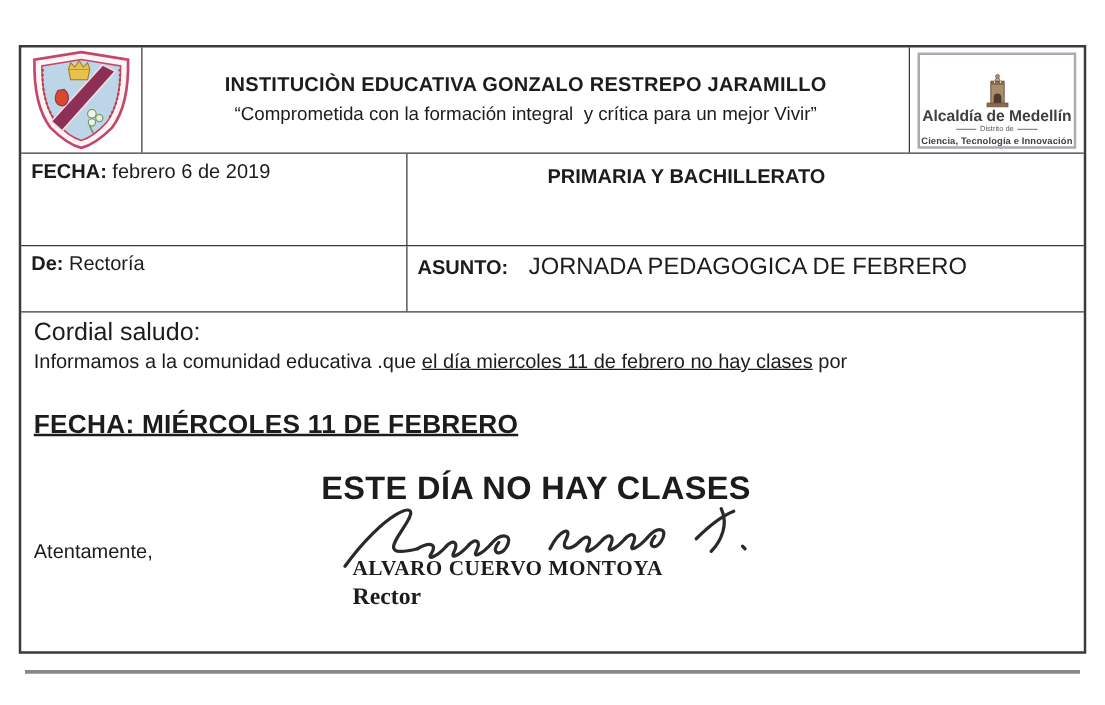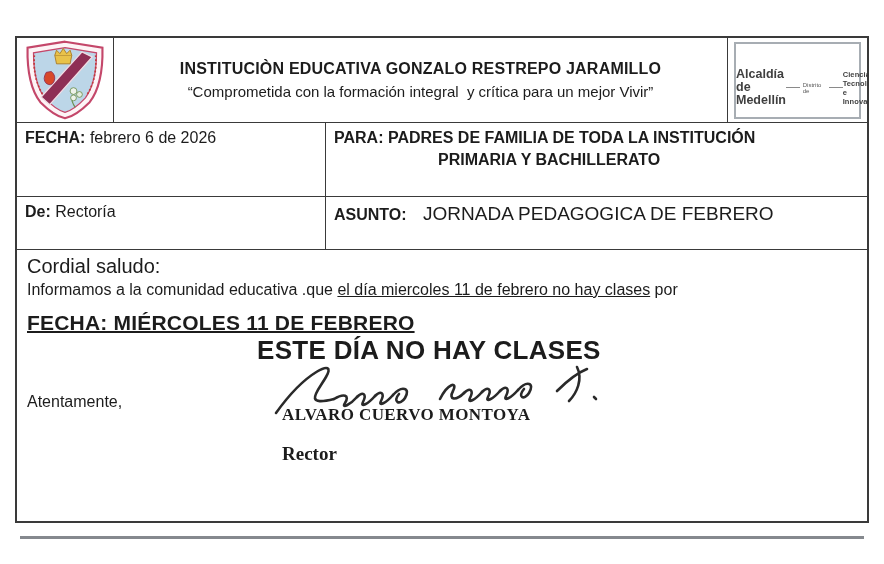--- a/index.html
+++ b/index.html
@@ -15,47 +15,47 @@
   .row-body  { border-bottom:none; height:271px; display:block; }
 
   .cell { overflow:hidden; }
   .cell-crest { width:97px; border-right:1px solid #3a3a3a; display:flex; align-items:center; justify-content:center; }
   .cell-title { flex:1; border-right:1px solid #3a3a3a; display:flex; flex-direction:column; align-items:center; justify-content:center; text-align:center; padding:0 14px; }
   .cell-alcaldia { width:139px; display:flex; align-items:center; justify-content:center; }
 
   .school-name { font-size:16px; font-weight:bold; letter-spacing:0.2px; }
   .school-motto { font-size:15px; margin-top:5px; white-space:pre-wrap; }
 
-  .alc-box { width:127px; height:77px; border:2px solid #a7adb3; background:#fff; display:flex; align-items:center; justify-content:flex-start; padding-top:14px; }
+  .alc-box { width:127px; height:77px; border:2px solid #a7adb3; background:#fff; display:flex; flex-direction:column; align-items:center; justify-content:flex-start; padding-top:14px; }
   .alc-name { font-size:12.5px; font-weight:bold; color:#3f3f3f; line-height:13px; }
   .alc-district { font-size:6px; color:#5a5a5a; display:flex; align-items:center; gap:3px; margin-top:1px; }
   .alc-district .dash { display:inline-block; width:16px; height:1px; background:#8a8a8a; }
   .alc-tagline { font-size:7.5px; font-weight:bold; color:#3f3f3f; margin-top:1px; letter-spacing:0.1px; }
 
   .cell-left  { width:309px; border-right:1px solid #3a3a3a; padding:6px 8px; }
   .cell-right { flex:1; padding:6px 8px; }
   .lbl { font-weight:bold; font-size:16px; }
   .val { font-size:16px; }
   .para-line1 { font-weight:bold; font-size:16px; }
   .para-line2 { font-weight:bold; font-size:16px; margin-left:104px; margin-top:4px; }
   .asunto-val { font-size:19px; margin-left:12px; }
 
   .body-cell { padding:5px 10px 0 10px; }
   .greeting { font-size:20px; line-height:23px; }
   .info-line { font-size:16px; line-height:23px; }
   .uline { text-decoration:underline; }
-  .date-heading { font-size:21px; font-weight:bold; margin-top:10px; display:inline-block; text-decoration:underline; text-decoration-thickness:2px; letter-spacing:0.2px; }
-  .no-classes { font-size:26px; font-weight:bold; margin-left:230px; letter-spacing:0.3px; }
+  .date-heading { font-size:21px; font-weight:bold; margin-top:27px; display:inline-block; text-decoration:underline; text-decoration-thickness:2px; letter-spacing:0.2px; }
+  .no-classes { font-size:26px; font-weight:bold; margin-top:23px; margin-left:230px; letter-spacing:0.3px; }
 
   .sig-row { position:relative; margin-top:27px; height:80px; }
   .closing { font-size:16px; }
   .sig-block { position:absolute; left:255px; top:-14px; width:345px; text-align:left; }
   .sig-svg { position:absolute; left:-10px; top:-22px; width:340px; height:62px; pointer-events:none; }
   .signer-name { font-family:"Liberation Serif", serif; font-weight:bold; font-size:17px; letter-spacing:0.4px; position:relative; margin-top:26px; }
-  .signer-title { font-family:"Liberation Serif", serif; font-weight:bold; font-size:19px; margin-top:18px; }
+  .signer-title { font-family:"Liberation Serif", serif; font-weight:bold; font-size:19px; margin-top:2px; }
 
   .bottom-rule { position:absolute; left:20px; top:536px; width:844px; height:3px; background:#85898e; }
 </style>
 </head>
 <body>
 
 <div class="page">
   <div class="doc">
 
     <div class="row row-header">
@@ -96,24 +96,23 @@
             <span class="dash"></span>
           </div>
           <div class="alc-tagline">Ciencia, Tecnología e Innovación</div>
         </div>
       </div>
     </div>
 
     <div class="row row-meta1">
       <div class="cell cell-left">
         <span class="lbl">FECHA:</span>
-        <span class="val">febrero 6 de 2026</span>
+        <span class="val">febrero 6 de 2019</span>
       </div>
       <div class="cell cell-right">
-        <div class="para-line1">PARA: PADRES DE FAMILIA DE TODA LA INSTITUCIÓN</div>
         <div class="para-line2">PRIMARIA Y BACHILLERATO</div>
       </div>
     </div>
 
     <div class="row row-meta2">
       <div class="cell cell-left">
         <span class="lbl">De:</span>
         <span class="val">Rectoría</span>
       </div>
       <div class="cell cell-right">

